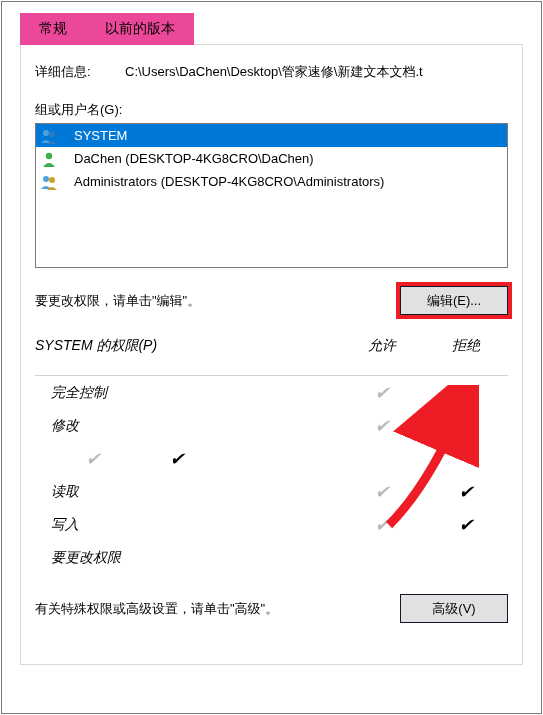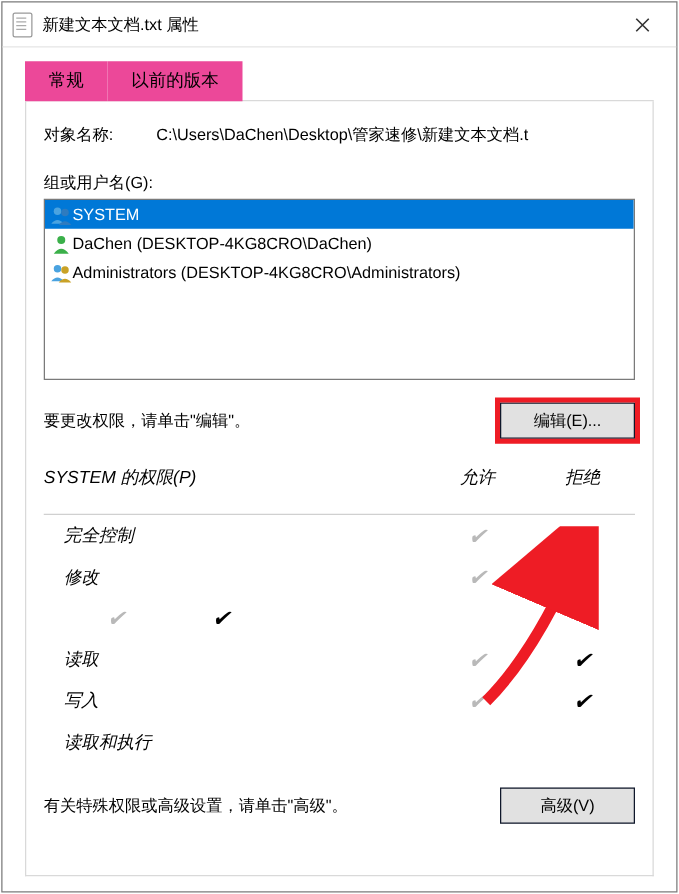--- a/index.html
+++ b/index.html
@@ -88,21 +88,21 @@
     border: 1px solid #7a7a7a;
     height: 145px;
     margin-top: 4px;
     background: #fff;
     overflow: hidden;
   }
   .listitem {
     display: flex; align-items: center;
     height: 23px;
     padding: 0 4px;
-    gap: 0;
+    gap: 16px;
   }
   .listitem.selected {
     background: #0078d7;
     color: #fff;
   }
   .icon-users, .icon-user, .icon-admins {
     width: 18px; height: 18px; flex-shrink:0;
     display:inline-block;
   }
   .icon-users svg, .icon-user svg, .icon-admins svg { width:18px; height:18px; display:block; }
@@ -157,41 +157,32 @@
     width: 110px;
     height: 150px;
     z-index: 50;
   }
 </style>
 </head>
 <body>
 
 <div class="window">
 
-  <div class="titlebar">
-    <span class="title-icon"></span>
-    <span class="title-text">新建文本文档.txt 属性</span>
-    <div class="close-btn">
-      <svg width="12" height="12" viewBox="0 0 12 12">
-          <path d="M1 1 L11 11 M11 1 L1 11" stroke="#333" stroke-width="1.3"></path>
-        </svg>
-    </div>
-  </div>
 
   <div class="content">
 
     <div class="tabs">
       <div class="tab">常规</div>
       <div class="tab">以前的版本</div>
     </div>
 
     <div class="tab-panel">
 
       <div class="row">
-        <span class="lbl-object">对象名称:</span>
+        <span class="lbl-object">详细信息:</span>
         <span>C:\Users\DaChen\Desktop\管家速修\新建文本文档.t</span>
       </div>
 
       <div>组或用户名(G):</div>
       <div class="listbox">
         <div class="listitem selected">
           <span class="icon-users">
             <svg viewBox="0 0 18 18">
                 <circle cx="6" cy="6" r="3" fill="#4aa3e0"></circle>
                 <circle cx="12" cy="7" r="3" fill="#2e7bbf"></circle>
@@ -254,21 +245,21 @@
             <span class="perm-label">读取</span>
             <span class="perm-cell chk-allow">✔</span>
             <span class="perm-cell chk-deny">✔</span>
           </div>
           <div class="perm-row">
             <span class="perm-label">写入</span>
             <span class="perm-cell chk-allow">✔</span>
             <span class="perm-cell chk-deny">✔</span>
           </div>
           <div class="perm-row">
-            <span class="perm-label">读取和执行</span>
+            <span class="perm-label">要更改权限</span>
             <span class="perm-cell chk-allow"></span>
             <span class="perm-cell chk-deny"></span>
           </div>
         </div>
 
       <div class="adv-row">
         <span>有关特殊权限或高级设置，请单击"高级"。</span>
         <div class="btn">高级(V)</div>
       </div>
 

